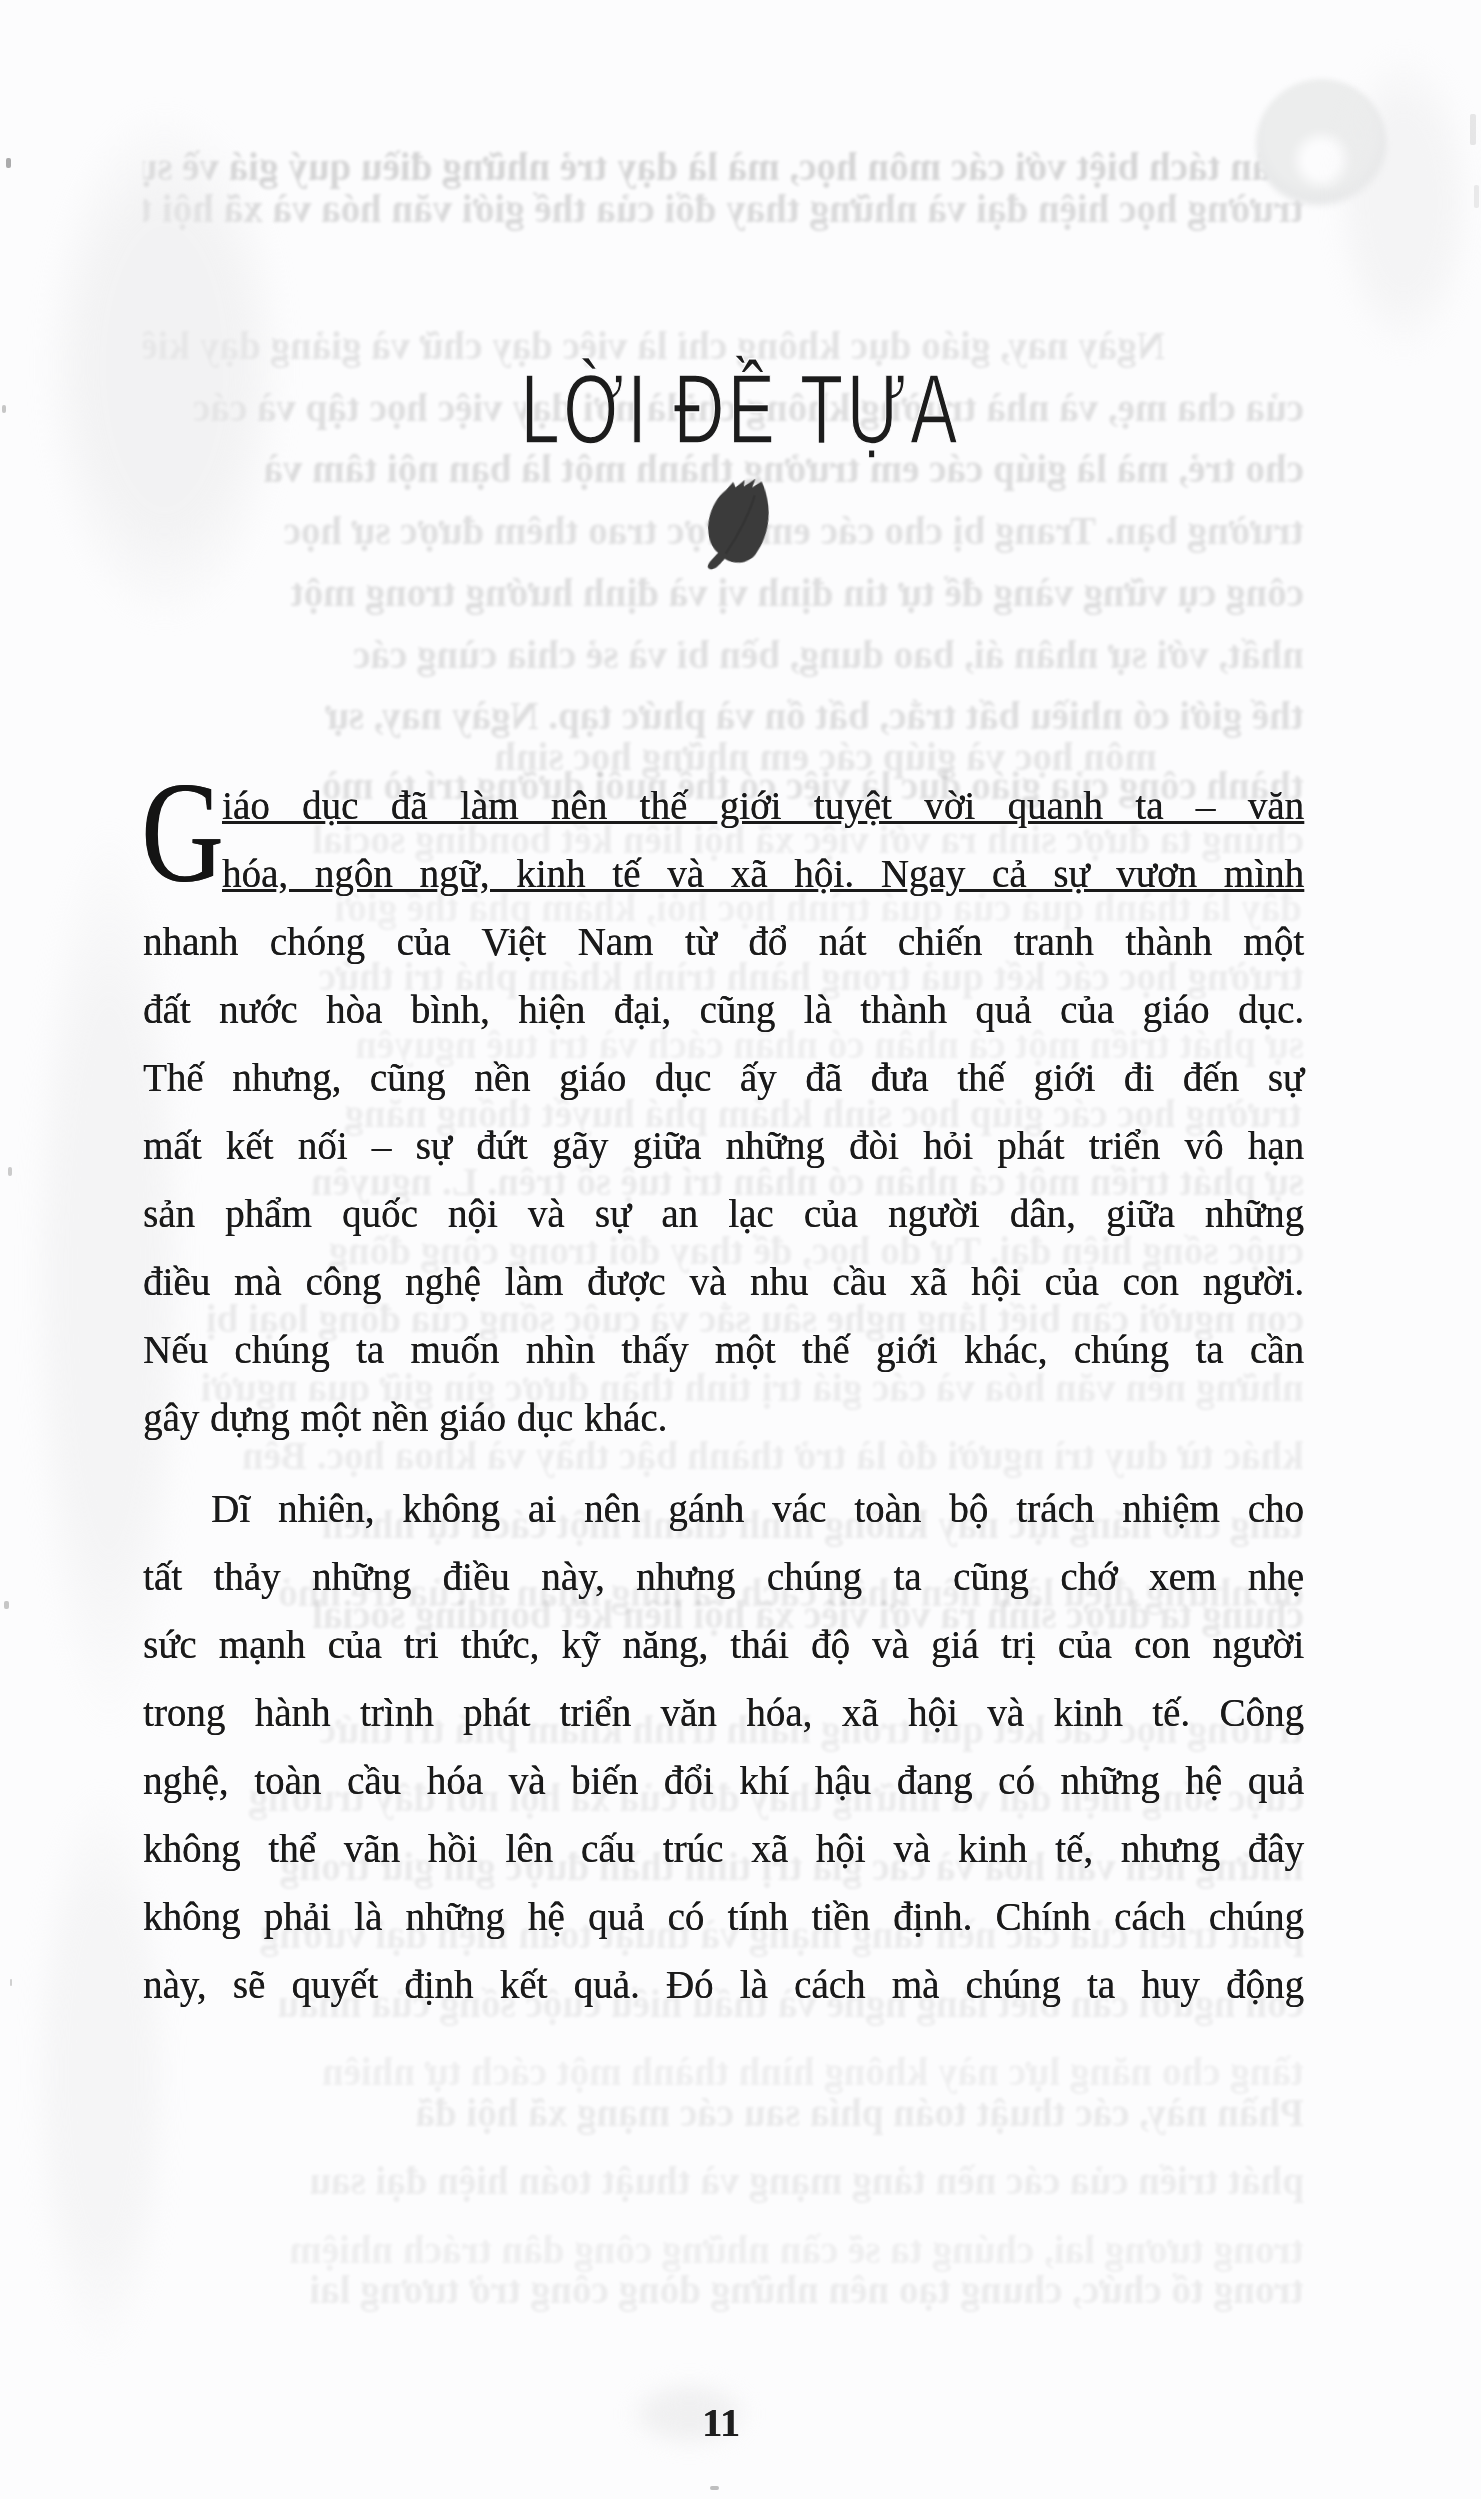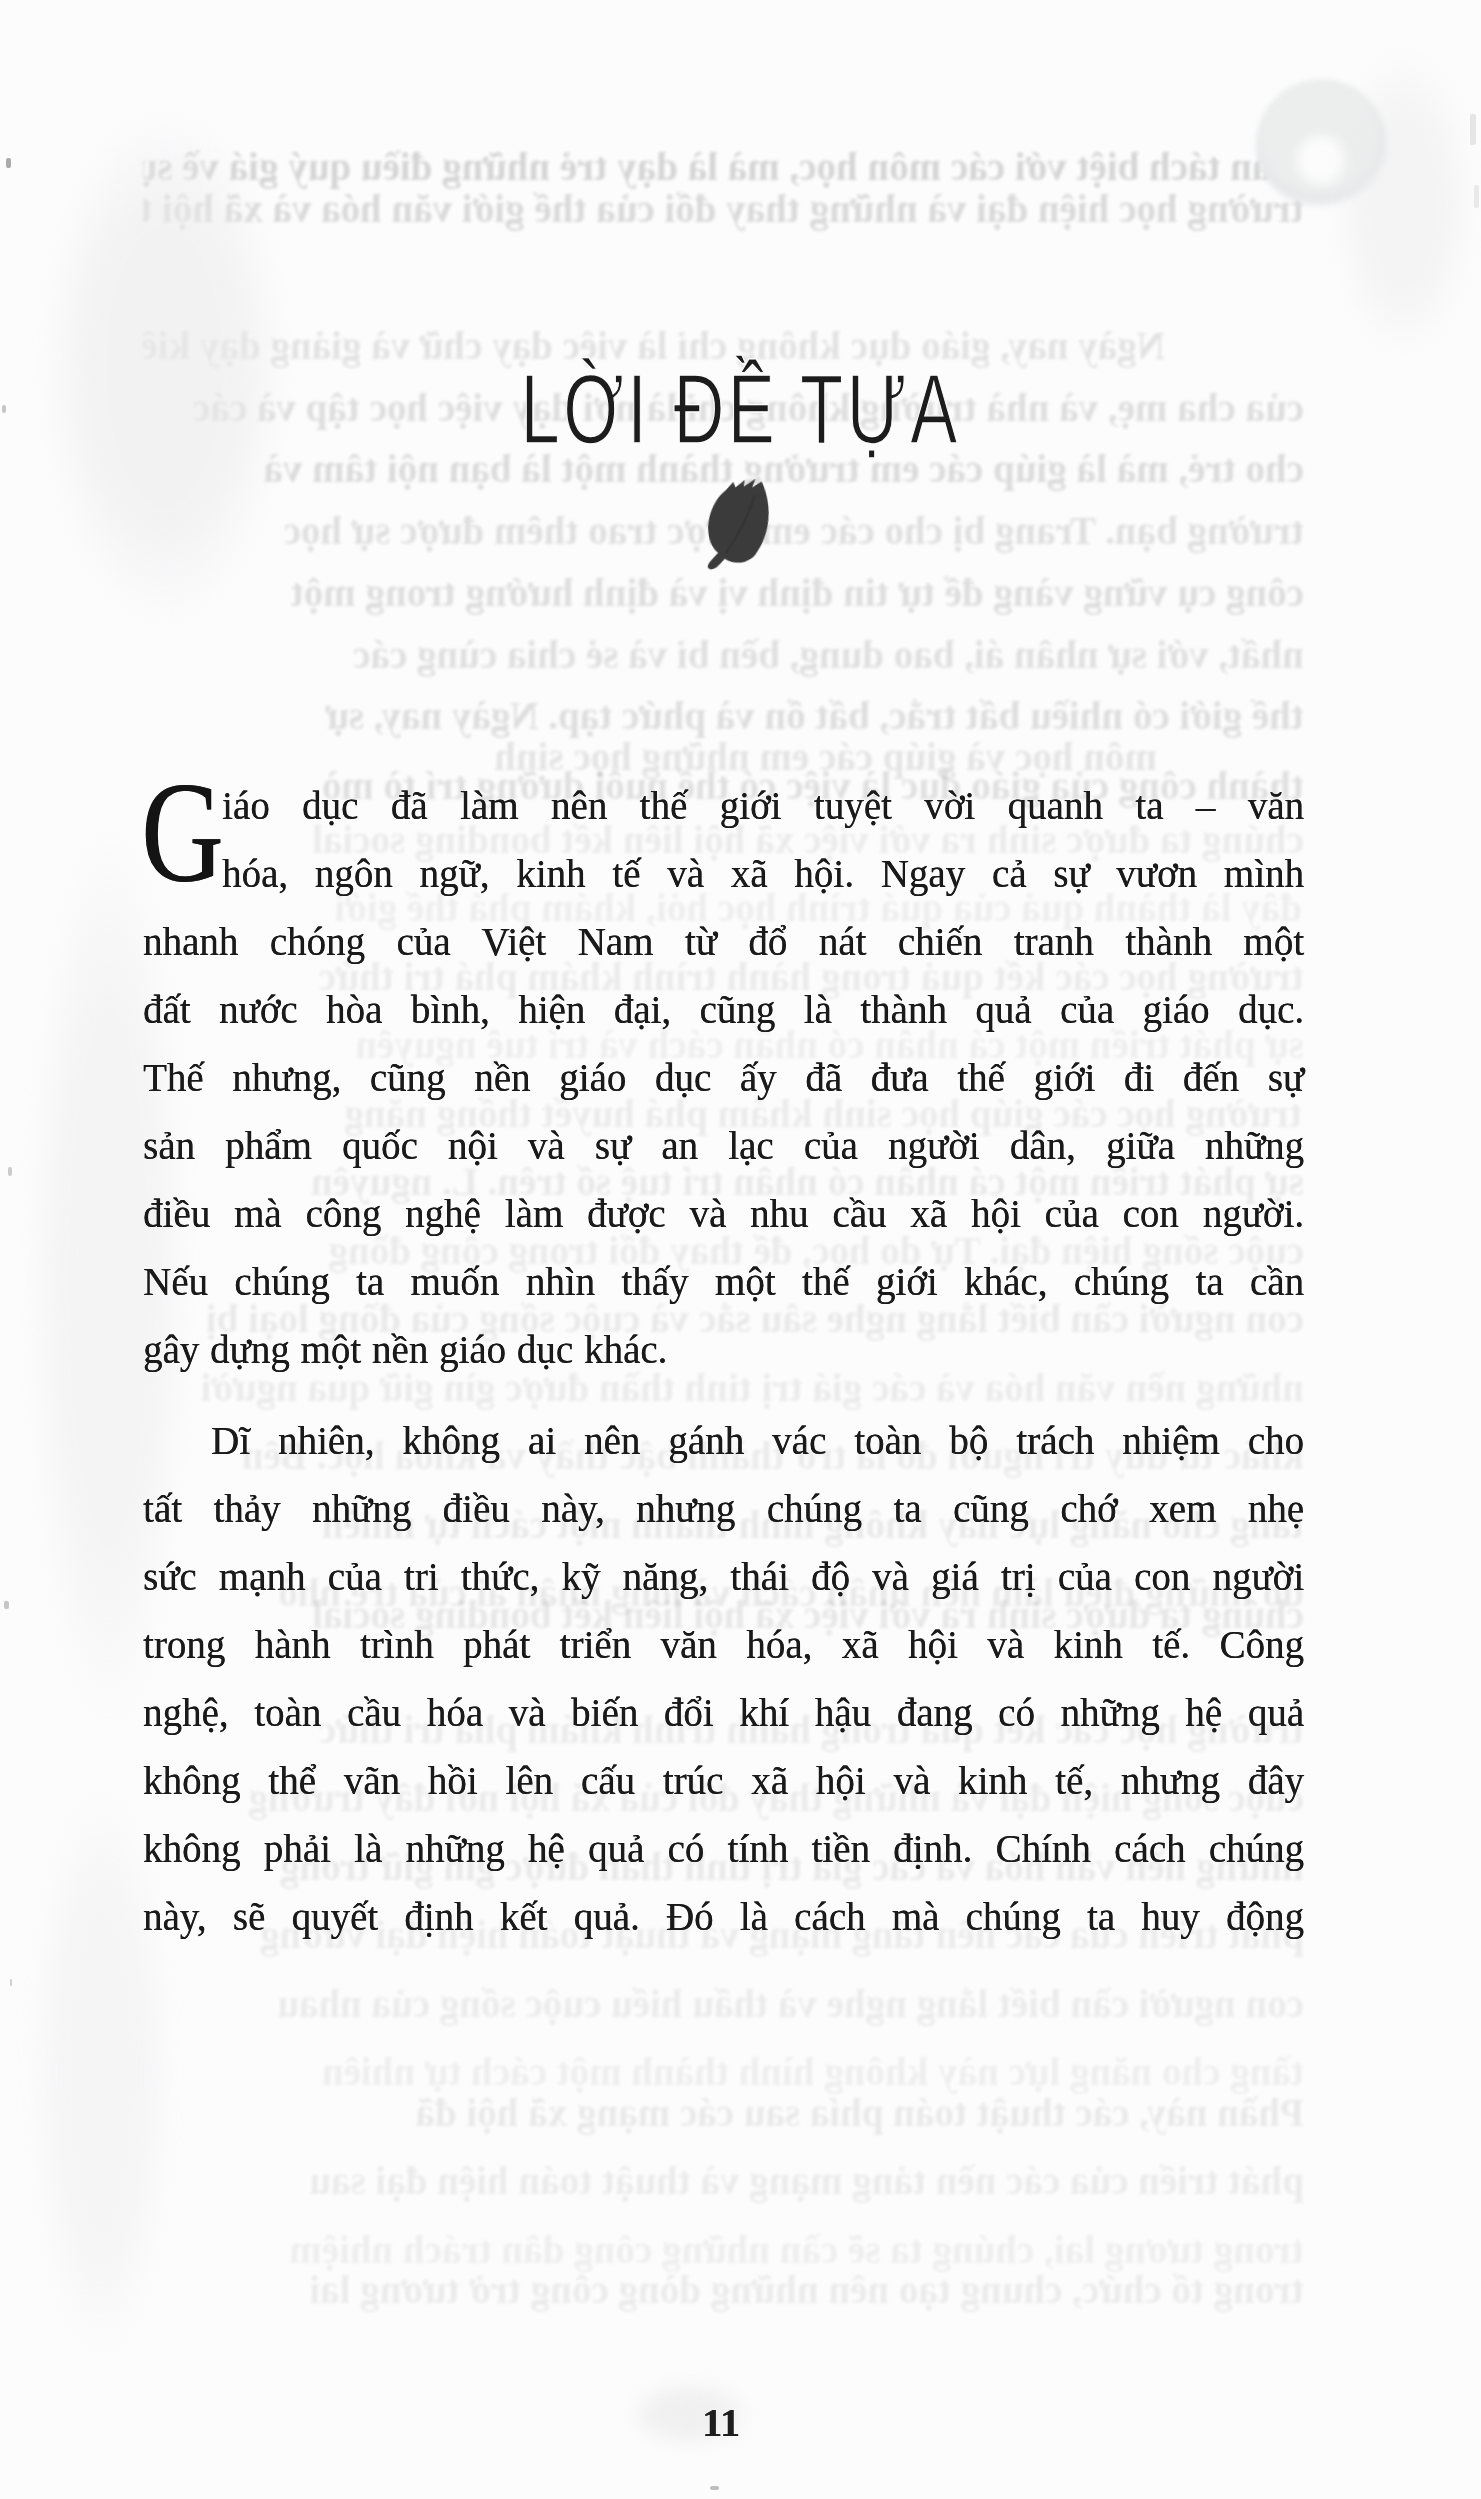--- a/index.html
+++ b/index.html
@@ -40,21 +40,21 @@
   .leaf{ position:absolute; left:698px; top:478px; width:83px; height:95px;
          transform:rotate(-6deg); filter:blur(0.7px); }
   
   .body-col{ position:absolute; left:143px; top:772px; width:1161px; }
   .bline{
     font-size:39px; line-height:68px; height:68px;
     text-align:justify; text-align-last:justify;
     word-spacing:1px; white-space:normal; overflow:visible;
     text-shadow:0.3px 0 0 currentColor;
   }
-  .bline.dc-pad{ padding-left:79px; }
+  .bline.dc-pad{ padding-left:79px;text-decoration:underline; }
   .bline.indent{ padding-left:68px; }
   .bline.no-just{ text-align-last:left; }
   .para-gap{ height:23px; }
   .dropcap{
     position:absolute; left:141px; top:762px;
     font:400 143px/1 "Liberation Serif", serif; color:#141414;
     transform:scaleX(0.80); transform-origin:left top;
     text-shadow:0.5px 0 0 currentColor;
   }
   
@@ -138,20 +138,21 @@
   </div>
 
   <div class="dropcap">G</div>
 
   <div class="body-col" id="body-col">
       <div class="bline dc-pad">iáo dục đã làm nên thế giới tuyệt vời quanh ta – văn</div>
       <div class="bline dc-pad">hóa, ngôn ngữ, kinh tế và xã hội. Ngay cả sự vươn mình</div>
       <div class="bline">nhanh chóng của Việt Nam từ đổ nát chiến tranh thành một</div>
       <div class="bline">đất nước hòa bình, hiện đại, cũng là thành quả của giáo dục.</div>
       <div class="bline">Thế nhưng, cũng nền giáo dục ấy đã đưa thế giới đi đến sự</div>
+      <div class="bline">mất kết nối – sự đứt gãy giữa những đòi hỏi phát triển vô hạn</div>
       <div class="bline">sản phẩm quốc nội và sự an lạc của người dân, giữa những</div>
       <div class="bline">điều mà công nghệ làm được và nhu cầu xã hội của con người.</div>
       <div class="bline">Nếu chúng ta muốn nhìn thấy một thế giới khác, chúng ta cần</div>
       <div class="bline no-just">gây dựng một nền giáo dục khác.</div>
       <div class="para-gap"></div>
       <div class="bline indent">Dĩ nhiên, không ai nên gánh vác toàn bộ trách nhiệm cho</div>
       <div class="bline">tất thảy những điều này, nhưng chúng ta cũng chớ xem nhẹ</div>
       <div class="bline">sức mạnh của tri thức, kỹ năng, thái độ và giá trị của con người</div>
       <div class="bline">trong hành trình phát triển văn hóa, xã hội và kinh tế. Công</div>
       <div class="bline">nghệ, toàn cầu hóa và biến đổi khí hậu đang có những hệ quả</div>

